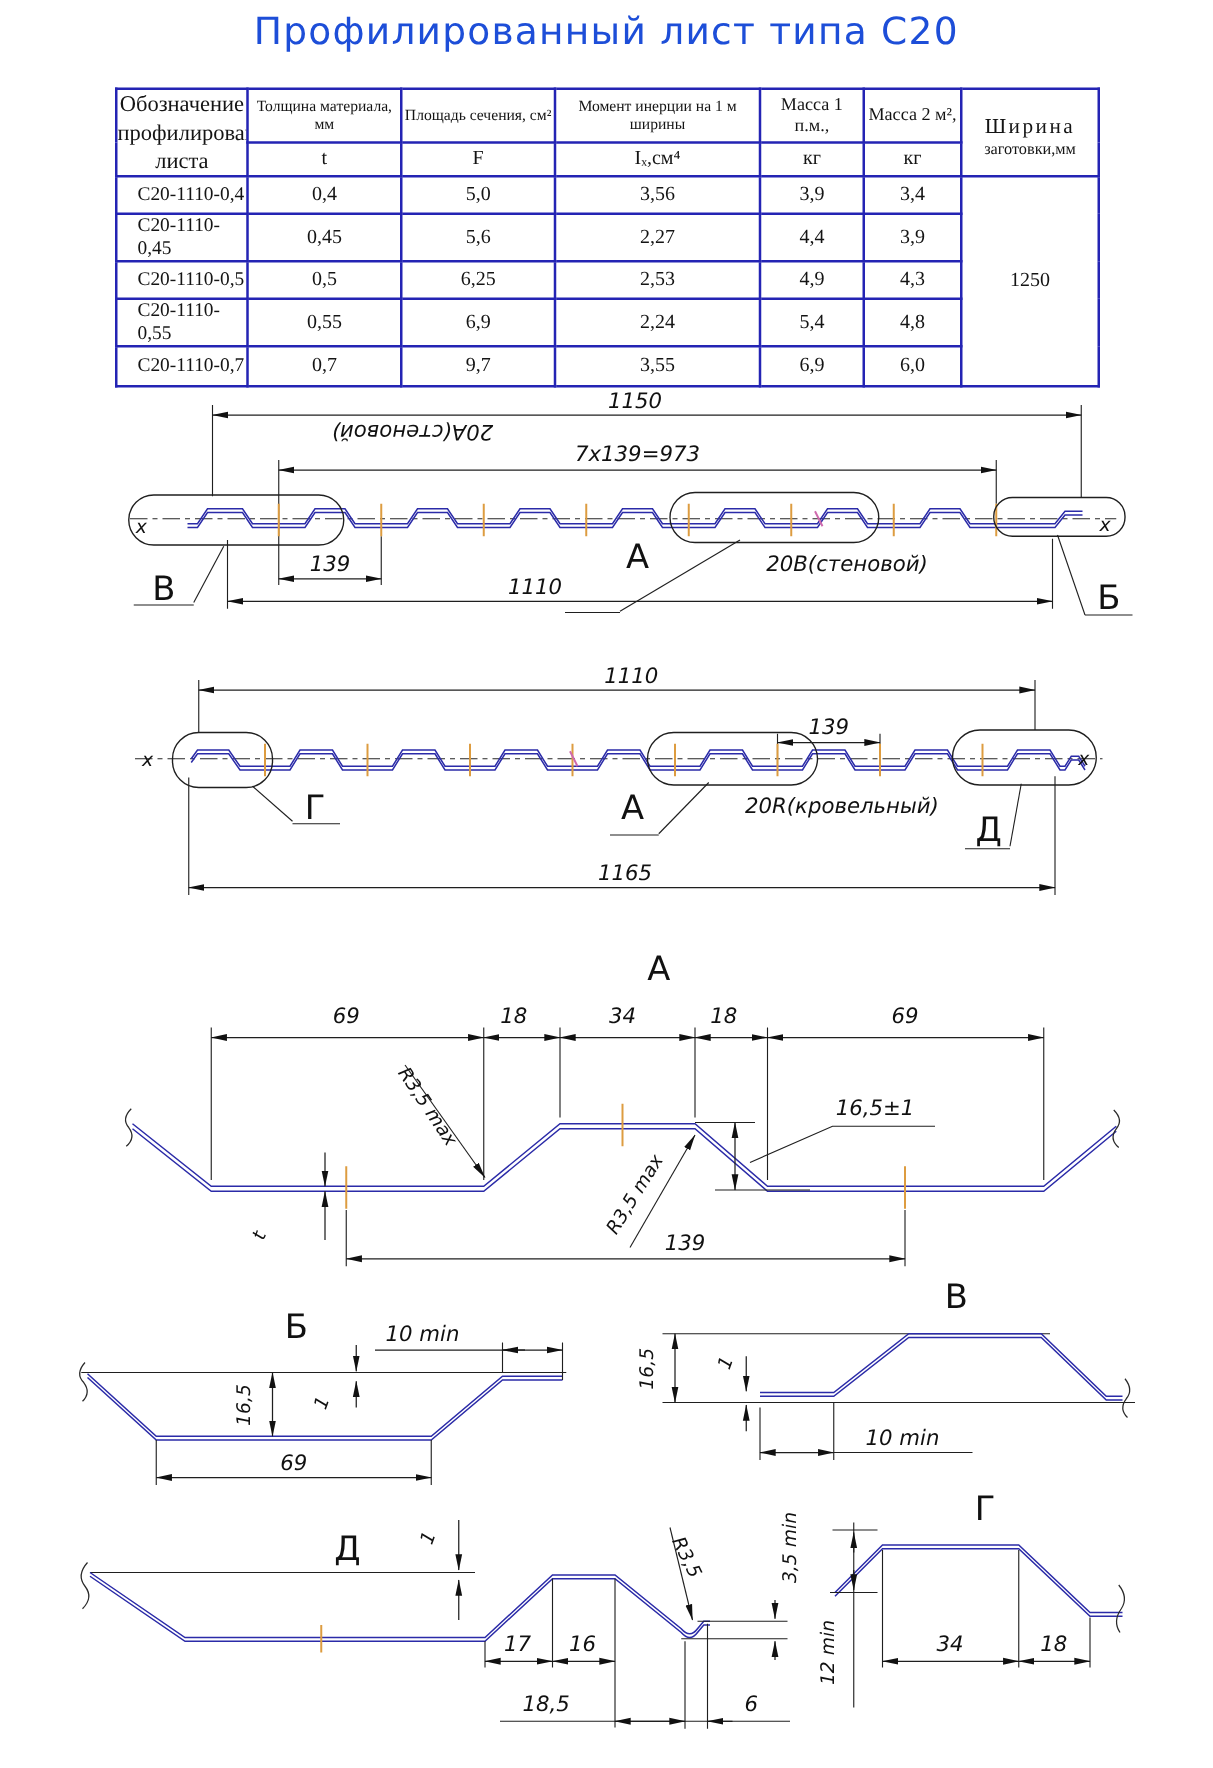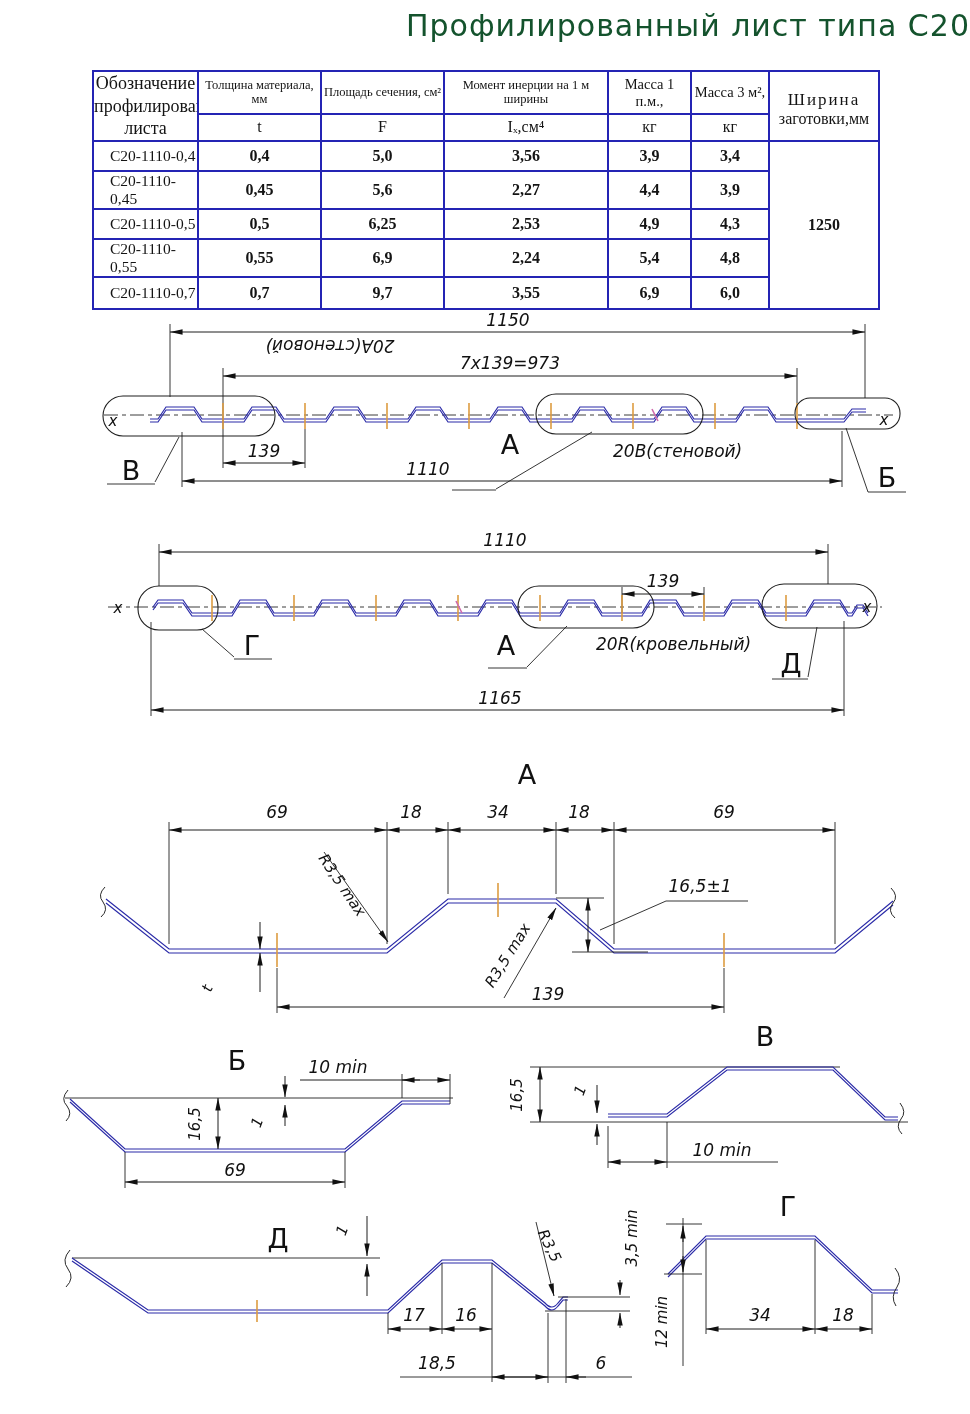--- a/index.html
+++ b/index.html
@@ -1,32 +1,32 @@
 <!DOCTYPE html>
 <html><head>
 <meta charset="utf-8">
 <style>
   html,body{margin:0;padding:0;background:#ffffff;}
   .page{position:relative;width:970px;height:1414px;background:#fff;overflow:hidden;
         font-family:"Liberation Serif",serif;color:#111;}
-  .title{position:absolute;left:0;top:8px;width:100%;text-align:right;margin:0;
+  .title{position:absolute;left:0;top:8px;width:100%;text-align:center;margin:0;
          font-family:"DejaVu Sans",sans-serif;font-weight:500;font-size:30px;
-         letter-spacing:1px;color:#14532d;white-space:nowrap;}
+         letter-spacing:1px;color:#1d4ed8;white-space:nowrap;}
   table.spec{position:absolute;left:92px;top:70px;width:786px;border-collapse:collapse;
              table-layout:fixed;}
   .spec th,.spec td{border:2px solid #2424b4;text-align:center;vertical-align:middle;
              padding:0;color:#141414;font-weight:normal;overflow:hidden;}
   .h-small{font-size:12.5px;line-height:1.1;}
   .h-med{font-size:14.5px;}
   .h-sym{font-size:16px;}
   .desig{white-space:pre-line;font-size:18px;line-height:1.25;}
   .w-cell{height:100%;display:flex;flex-direction:column;justify-content:space-between;}
   .w-top{font-size:17px;letter-spacing:2px;padding-top:10px;}
-  .w-bot{font-size:16px;padding-bottom:3px;}
-  td.val{font-size:16px;font-weight:bold;}
+  .w-bot{font-size:13px;padding-bottom:3px;}
+  td.val{font-size:16px;}
   td.name{text-align:left;padding-left:16px;font-size:15.5px;}
   svg{position:absolute;left:0;top:290px;}
   svg text{fill:#111;font-family:"DejaVu Sans",sans-serif;}
   .td{font-style:italic;font-size:17px;}
   .ts{font-style:italic;font-size:15px;}
   .tc{font-size:27px;}
   .tx{font-style:italic;font-size:15px;}
   .d{stroke:#1f1f1f;stroke-width:1;fill:none;}
   .e{stroke:#1f1f1f;stroke-width:.9;fill:none;}
   .b{stroke:#2b2ba8;stroke-width:1.2;fill:none;}
@@ -55,21 +55,21 @@
     </colgroup>
     <thead>
       <tr style="height:40px">
         <th rowspan="2" class="desig">Обозначение
 профилированного
 листа</th>
         <th class="h-small">Толщина материала, мм</th>
         <th class="h-small">Площадь сечения, см²</th>
         <th class="h-small">Момент инерции на 1 м ширины</th>
         <th class="h-med">Масса 1 п.м.,</th>
-        <th class="h-med">Масса 3 м²,</th>
+        <th class="h-med">Масса 2 м²,</th>
         <th rowspan="2">
           <div class="w-cell">
             <span class="w-top">Ширина</span>
             <span class="w-bot">заготовки,мм</span>
           </div>
         </th>
       </tr>
       <tr style="height:24px">
         <th class="h-sym">t</th>
         <th class="h-sym">F</th>

